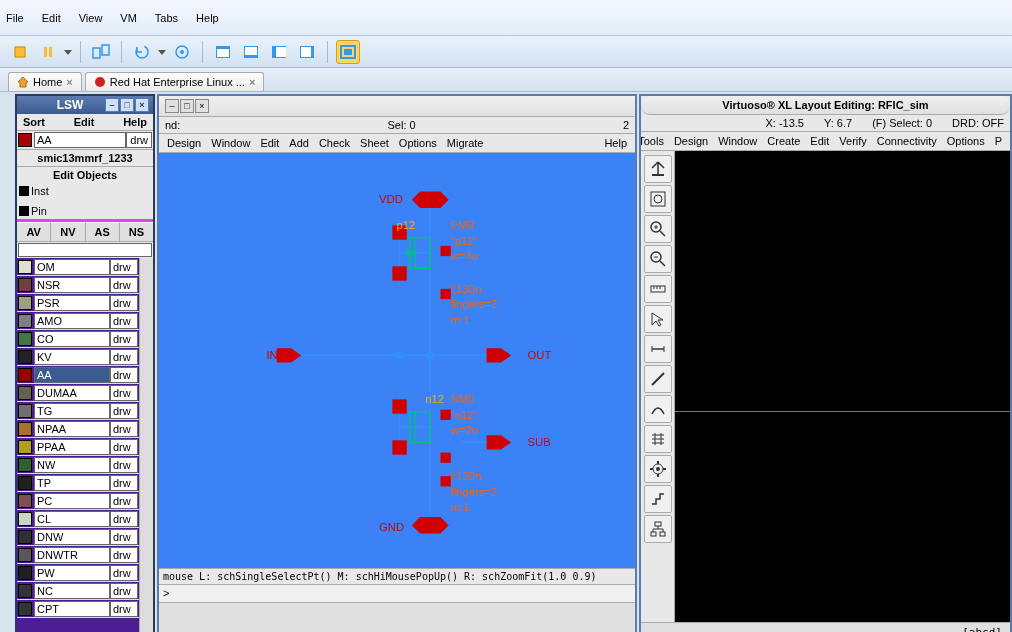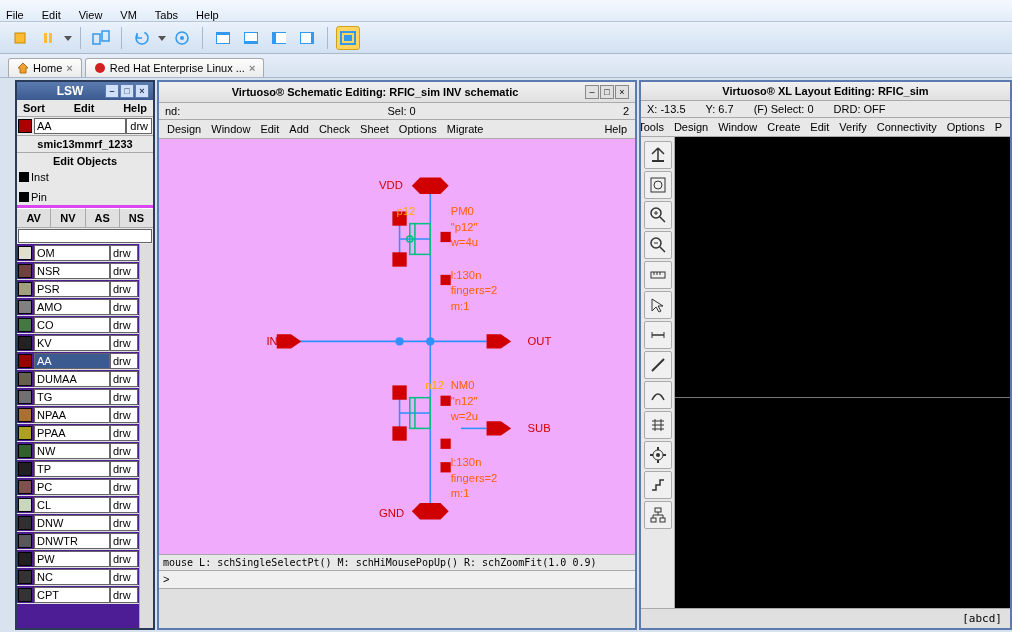--- a/index.html
+++ b/index.html
@@ -1,19 +1,19 @@
 <!DOCTYPE html>
 <html><head>
 <meta charset="utf-8">
 <style>
 * { box-sizing: border-box; margin: 0; padding: 0; font-family: Arial, sans-serif; }
 body { background: #d9e3f0; overflow: hidden; width: 1012px; height: 632px; font-size: 11px; }
 
 
-.top-menu { background: linear-gradient(#f5f9ff,#e1ecf8); height: 22px; display: flex; align-items: flex-end; padding: 0 6px; border-bottom: 1px solid #b8c5d6; }
+.top-menu { background: linear-gradient(#f5f9ff,#e1ecf8); height: 36px; display: flex; align-items: center; padding: 0 6px; border-bottom: 1px solid #b8c5d6; }
 .top-menu span { margin-right: 18px; cursor: pointer; }
 
 
 .toolbar { background: linear-gradient(#eaf2fb,#d2e1f2); height: 32px; display: flex; align-items: center; padding: 0 8px; border-bottom: 1px solid #aab8cc; gap:4px;}
 .tb-btn { width: 24px; height: 24px; display:flex; align-items:center; justify-content:center; border:1px solid transparent; border-radius:3px;}
 .tb-btn.active { background:#ffd560; border-color:#d0a020;}
 .tb-sep { width:1px; height:22px; background:#aab8cc; margin:0 4px;}
 .tb-drop { width:8px; height:8px; display:inline-block;}
 svg { display:block; }
 
@@ -57,29 +57,29 @@
 
 
 .schem { flex:0 0 480px; border:2px solid #5a7ab0; background:#e8e8e8; margin:2px 2px 2px 0; display:flex; flex-direction:column;}
 .schem-title { background: linear-gradient(#f0f0f0,#e0e0e0); padding:3px 6px; display:flex; align-items:center; border-bottom:1px solid #aaa;}
 .schem-title .t { flex:1; text-align:center; font-weight:bold;}
 .schem-title .win-btns { display:flex; gap:1px;}
 .schem-title .win-btns div { width:14px; height:14px; background:#e0e0e0; border:1px solid #888; font-size:9px; display:flex;align-items:center;justify-content:center;}
 .schem-status { display:flex; padding:2px 6px; border-bottom:1px solid #aaa; justify-content:space-between;}
 .schem-menu { display:flex; gap:2px; padding:3px 4px; border-bottom:1px solid #aaa; font-size:11px;}
 .schem-menu span { padding:0 4px; cursor:pointer;}
-.schem-canvas { flex:1; background:#f0abfc; position:relative; overflow:hidden;}
+.schem-canvas { flex:1; background:#3b82f6; position:relative; overflow:hidden;}
 .schem-bottom { padding:2px 4px; background:#e8e8e8; border-top:1px solid #aaa; font-family:monospace; font-size:10px;}
 .schem-input { background:#f0f0f0; border-top:1px solid #aaa; height:18px; padding:2px 4px;}
 .schem-footer { background:#e0e0e0; height:40px; border-top:1px solid #aaa;}
 
 
 .layout { flex:1; border:2px solid #5a7ab0; background:#e8e8e8; margin:2px 0 2px 0; display:flex; flex-direction:column; overflow:hidden;}
-.layout-title { background: linear-gradient(#f0f0f0,#e0e0e0); padding:3px 8px; text-align:center; font-weight:bold; border-bottom:1px solid #aaa;}
-.layout-status { display:flex; padding:2px 6px; border-bottom:1px solid #aaa; gap:20px;}
+.layout-title { background: linear-gradient(#f0f0f0,#e0e0e0); padding:3px 8px; text-align:center; font-weight:bold; border-bottom:1px solid #aaa;border-radius:9px;}
+.layout-status { display:flex; padding:2px 6px; border-bottom:1px solid #aaa; gap:20px;justify-content:flex-end;}
 .layout-menu { display:flex; gap:2px; padding:3px 4px; border-bottom:1px solid #aaa; font-size:11px;justify-content:flex-end;}
 .layout-menu span { padding:0 4px; cursor:pointer;}
 .layout-body { flex:1; display:flex;}
 .layout-tools { width:34px; background:#e8e8e8; border-right:1px solid #aaa; display:flex; flex-direction:column; align-items:center; padding:4px 0; gap:2px;}
 .lt-btn { width:28px; height:28px; border:1px solid #aaa; background:#f0f0f0; display:flex;align-items:center;justify-content:center; border-radius:2px;}
 .layout-canvas { flex:1; background:#000; position:relative;}
 .layout-footer { height:20px; background:#e0e0e0; border-top:1px solid #aaa; font-family:monospace; display:flex;align-items:center;justify-content:flex-end;padding:0 8px;}
 
 
 .dots { position:absolute; inset:0; background-image: radial-gradient(#444 0.5px, transparent 0.5px); background-size: 30px 30px; background-position: 2px 2px;}
@@ -334,21 +334,20 @@
     <div class="name">CPT</div>
     <div class="drw">drw</div>
           </div>
         </div>
       <div class="scrollb"></div>
     </div>
   </div>
 
   <div class="schem">
     <div class="schem-title">
-      <span class="t">Virtuoso® Schematic Editing: RFIC_sim INV schematic</span>
       <div class="win-btns">
         <div>–</div>
         <div>□</div>
         <div>×</div>
       </div>
     </div>
     <div class="schem-status">
       <span>nd:</span>
       <span>Sel: 0</span>
       <span>2</span>

